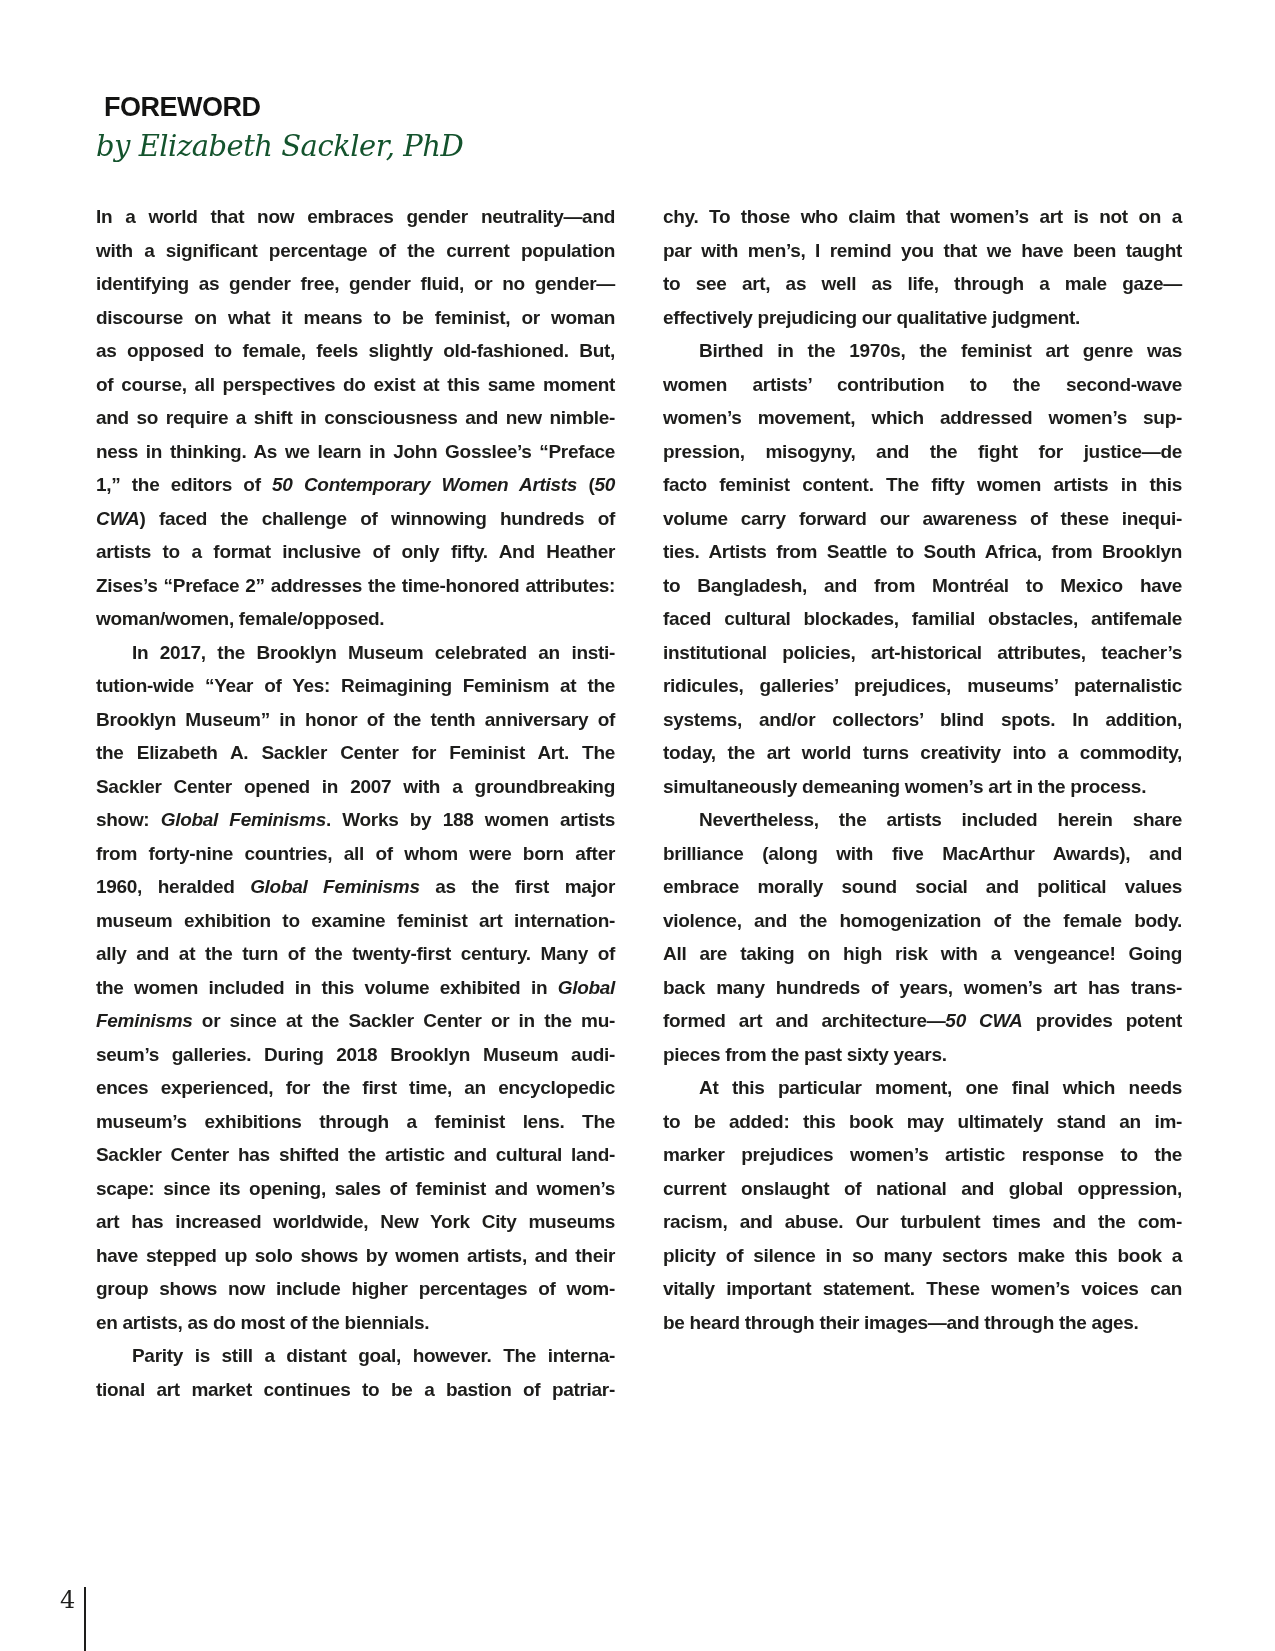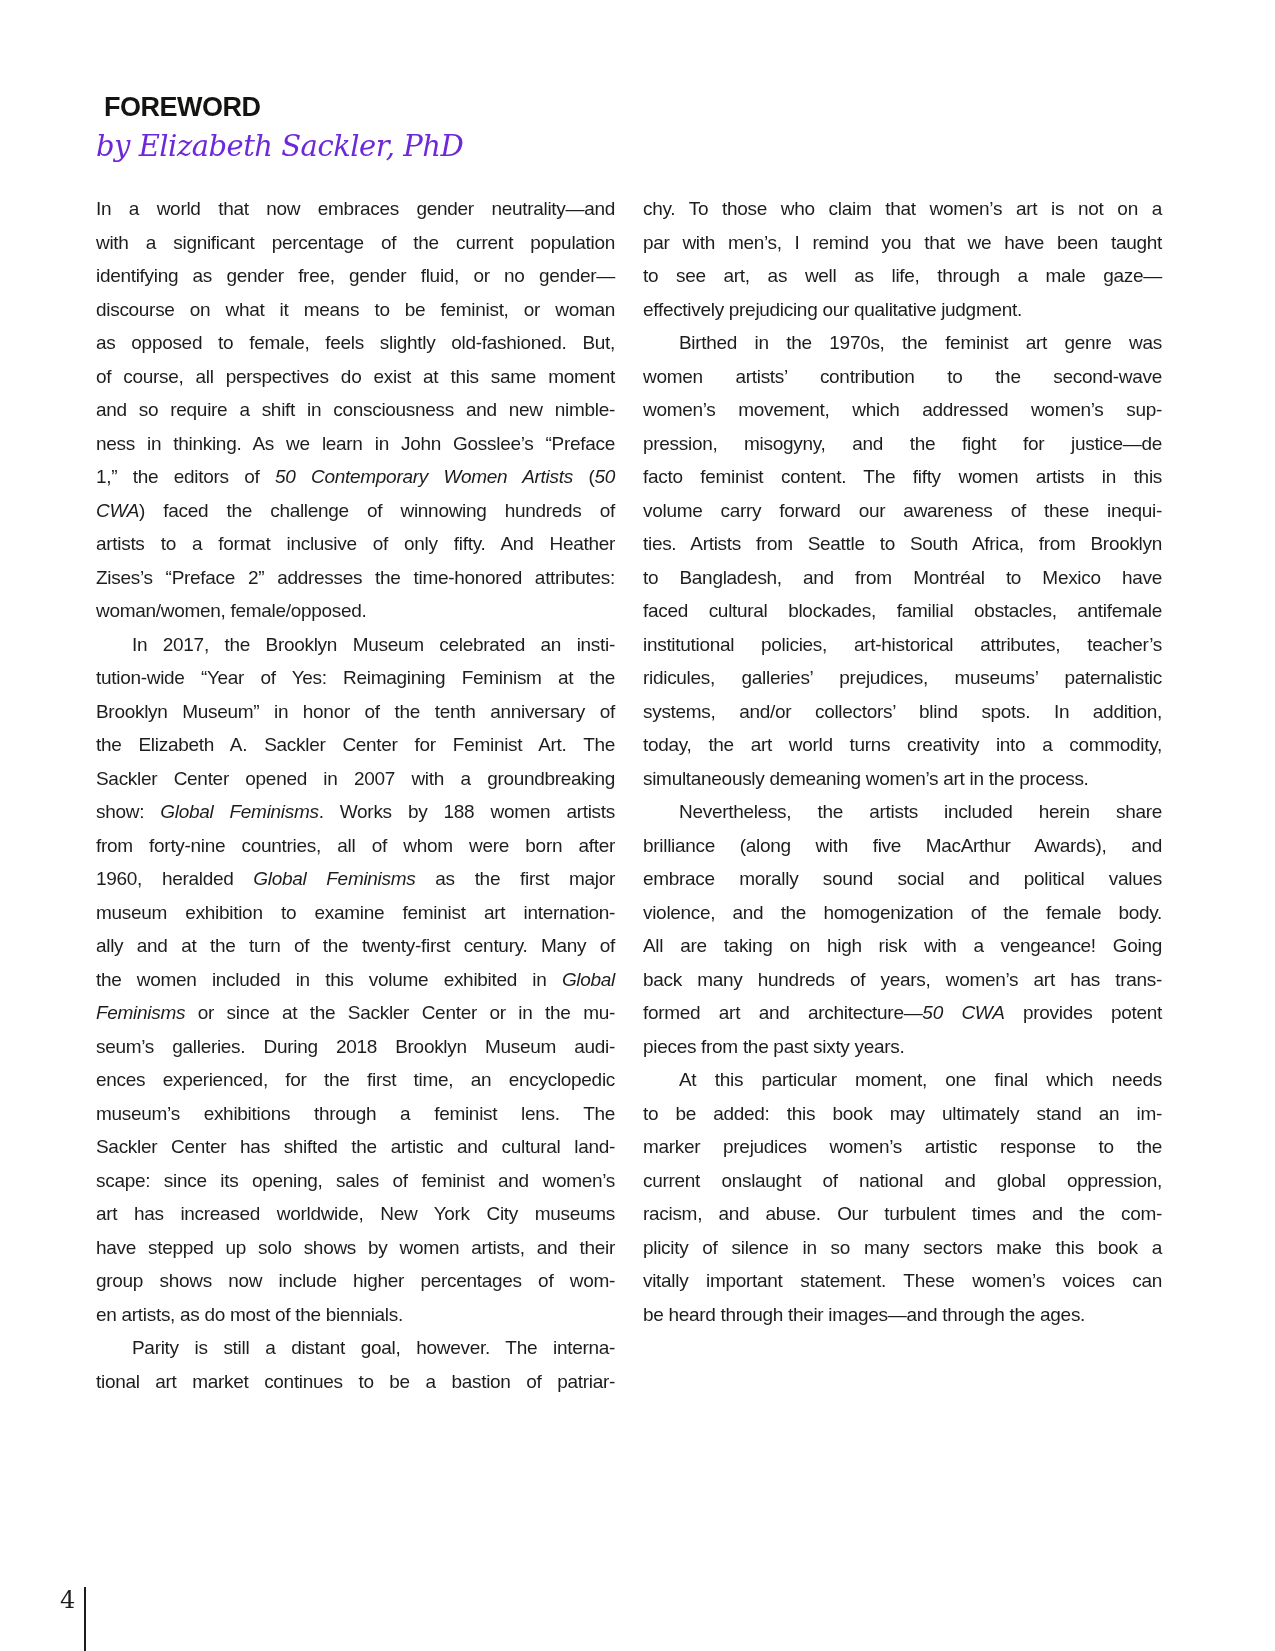--- a/index.html
+++ b/index.html
@@ -30,28 +30,29 @@
   }
   .byline {
     position: absolute;
     left: 96px;
     top: 130px;
     font-family: "DejaVu Serif", serif;
     font-style: italic;
     font-size: 29px;
     line-height: 1.15;
     letter-spacing: -0.5px;
-    color: #6d28d9;
+    color: #14532d;
   }
   .columns {
     position: absolute;
     left: 96px;
-    top: 192px;
+    top: 200px;
     display: flex;
-    gap: 28px;
+    gap: 48px;
+    font-weight: bold;
   }
   .col {
     width: 519px;
   }
   .line {
     font-size: 19px;
     line-height: 33.5px;
     letter-spacing: -0.3px;
     text-align: justify;
     text-align-last: justify;

